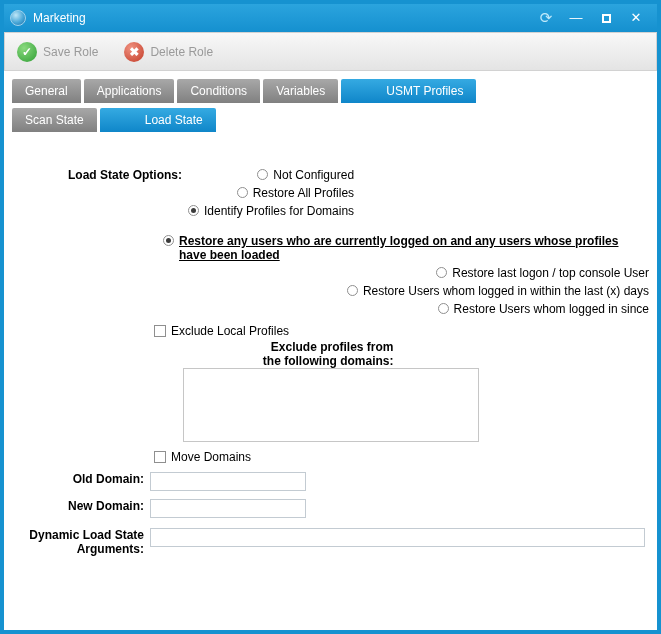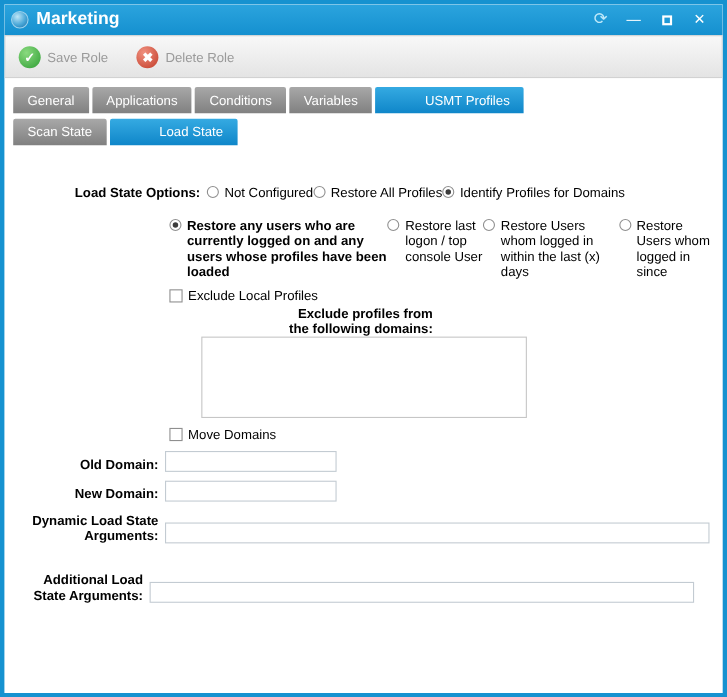--- a/index.html
+++ b/index.html
@@ -19,21 +19,21 @@
     height:28px; flex:none;
     background:linear-gradient(#2ba4de,#1590cf);
     display:flex; align-items:center;
     padding:0 6px; color:#fff;
   }
   .app-icon {
     width:16px; height:16px; border-radius:50%;
     background:radial-gradient(circle at 35% 30%, #bfe6f7, #4aa8d8 55%, #1c6fa8);
     border:1px solid #9fd2ec; flex:none;
   }
-  .titlebar .title { font-size:16px; font-weight:bold; margin-left:7px; flex:1; }
+  .titlebar .title { font-size:12px; font-weight:normal; margin-left:7px; flex:1; }
   .tb-btn {
     width:30px; text-align:center; color:#fff;
     font-size:13px; line-height:28px; cursor:default; flex:none;
   }
   .tb-btn.refresh { color:#bfe9fa; font-size:15px; }
   .maxi-box {
     display:inline-block; width:9px; height:9px;
     border:2px solid #fff; vertical-align:middle;
   }
 
@@ -64,53 +64,53 @@
   }
   .tab[data-active="true"] { background:linear-gradient(#35aae2,#0f86c9);padding-left:45px; }
 
   
   .content { flex:1; padding:0 8px; font-size:12px; color:#000; overflow:hidden; }
 
   .flabel { font-weight:bold; text-align:right; flex:none; line-height:14px; }
 
   .row-options { display:flex; align-items:flex-start; margin-top:34px; }
   .row-options .flabel { width:176px; padding-right:6px; padding-top:2px; }
-  .stack { display:flex; flex-direction:row; }
+  .stack { display:flex; flex-direction:column;align-items:flex-end; }
 
   .opt { display:flex; align-items:flex-start; gap:5px; margin:2px 0; cursor:default; }
   .opt .lbl { line-height:14px; }
   .radio {
     width:11px; height:11px; border:1px solid #8f8f8f; border-radius:50%;
     background:#fff; position:relative; flex:none; margin-top:1px;
   }
   [data-checked="true"] > .radio::after {
     content:""; position:absolute; left:2px; top:2px;
     width:5px; height:5px; border-radius:50%; background:#3c3c3c;
   }
   .checkbox {
     width:12px; height:12px; border:1px solid #8f8f8f;
     background:#fff; flex:none; margin-top:1px;
   }
 
   .restore-group { margin-left:142px; margin-top:12px; }
-  .restore-group .opt.first .lbl { font-weight:bold; max-width:470px; }
+  .restore-group .opt.first .lbl { font-weight:bold; max-width:470px;text-decoration:underline; }
 
   .exclude-local { margin-left:142px; margin-top:6px; }
 
   .domains-row { display:flex; align-items:center; margin-top:2px;flex-direction:column; }
   .domains-row .flabel { width:138px; padding-right:6px; }
   .domains-box {
     width:296px; height:74px; resize:none;
     border:1px solid #c6c6c6; background:#fff;
     font-family:"Liberation Sans", sans-serif; font-size:12px;
   }
 
   .move-domains { margin-left:142px; margin-top:8px; }
 
-  .field-row { display:flex; align-items:flex-end; margin-top:8px; }
+  .field-row { display:flex; align-items:flex-start; margin-top:8px; }
   .field-row .flabel { width:138px; padding-right:6px; }
   .tinput {
     height:19px; border:1px solid #c3cbd2; background:#fff;
     font-family:"Liberation Sans", sans-serif; font-size:12px; padding:0 3px;
   }
   .tinput.short { width:156px; }
   .tinput.wide  { width:495px; }
 
   .field-row.dynamic { margin-top:10px; }
   .field-row.additional { margin-top:26px; }
@@ -216,19 +216,15 @@
     <div class="field-row">
       <div class="flabel">New Domain:</div>
       <input class="tinput short" type="text" value="" style="">
     </div>
 
     <div class="field-row dynamic">
       <div class="flabel">Dynamic Load State Arguments:</div>
       <input class="tinput wide" type="text" value="" style="">
     </div>
 
-    <div class="field-row additional">
-      <div class="flabel">Additional Load State Arguments:</div>
-      <input class="tinput wide" type="text" value="" style="">
-    </div>
 
   </div>
 </div>
 
 </body></html>

